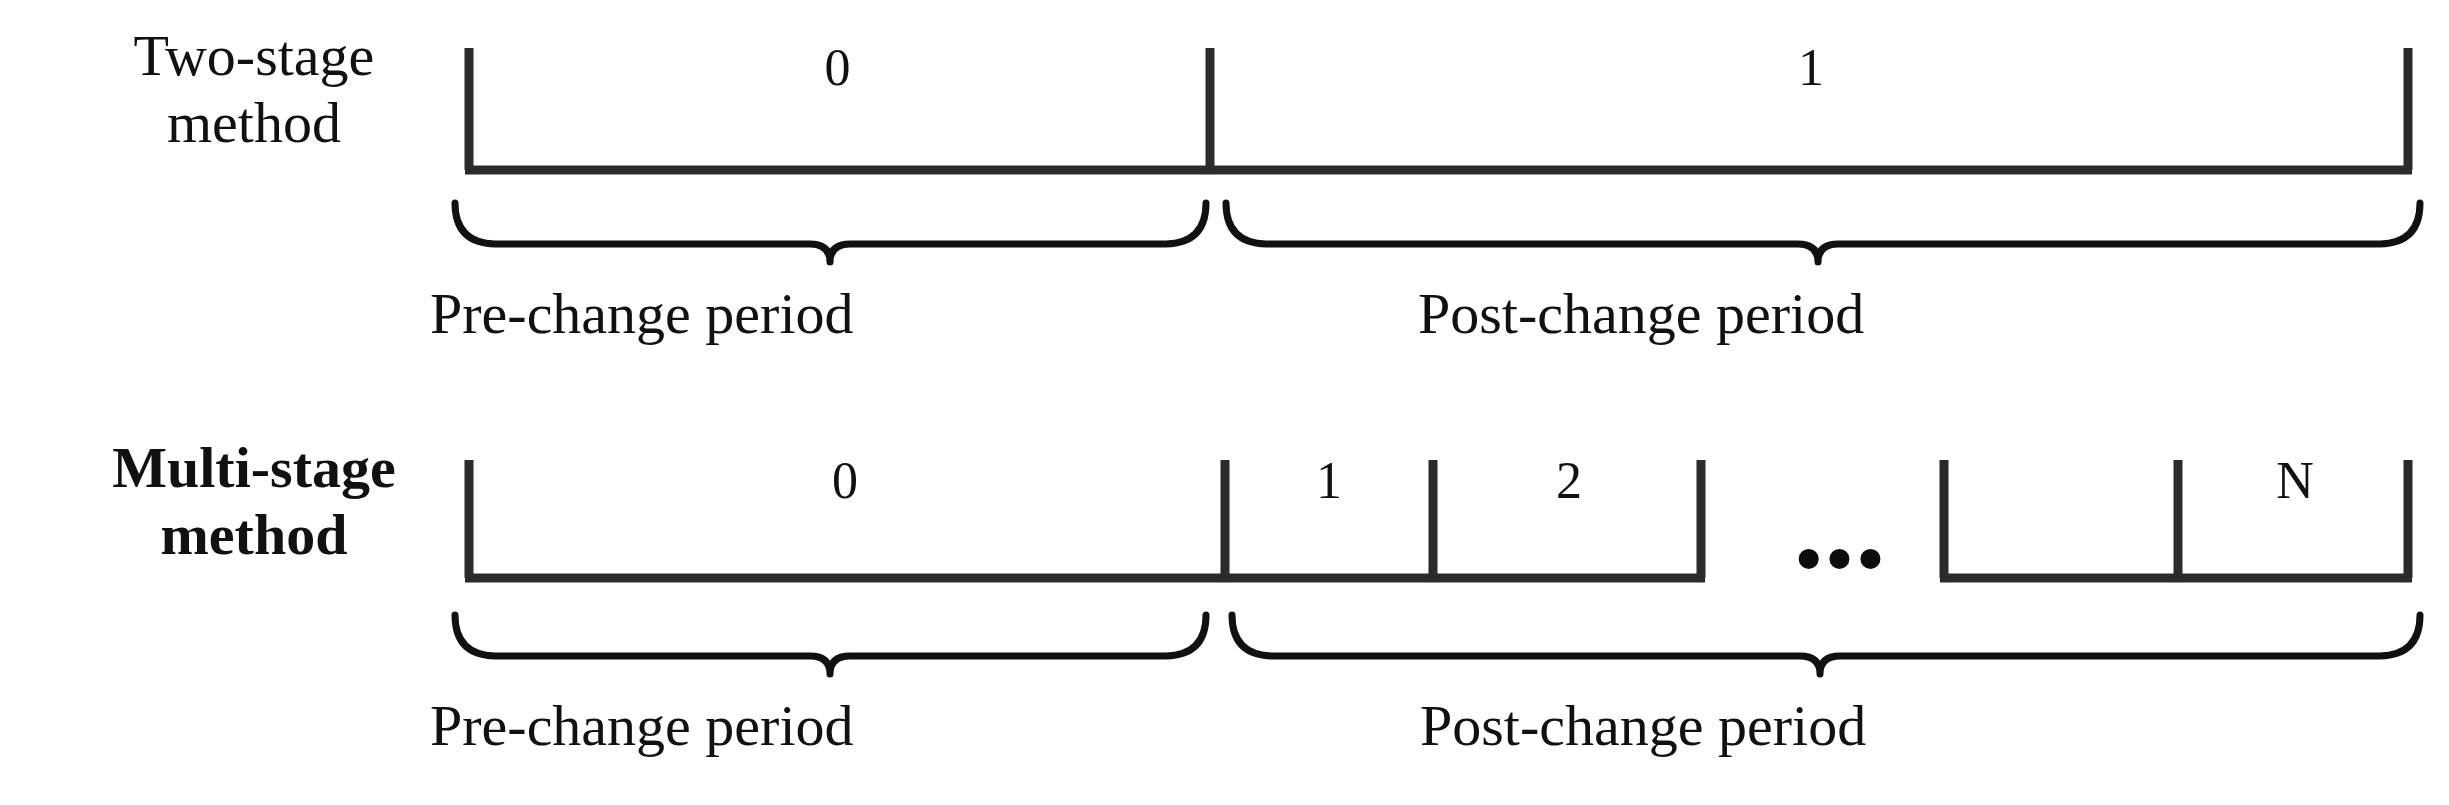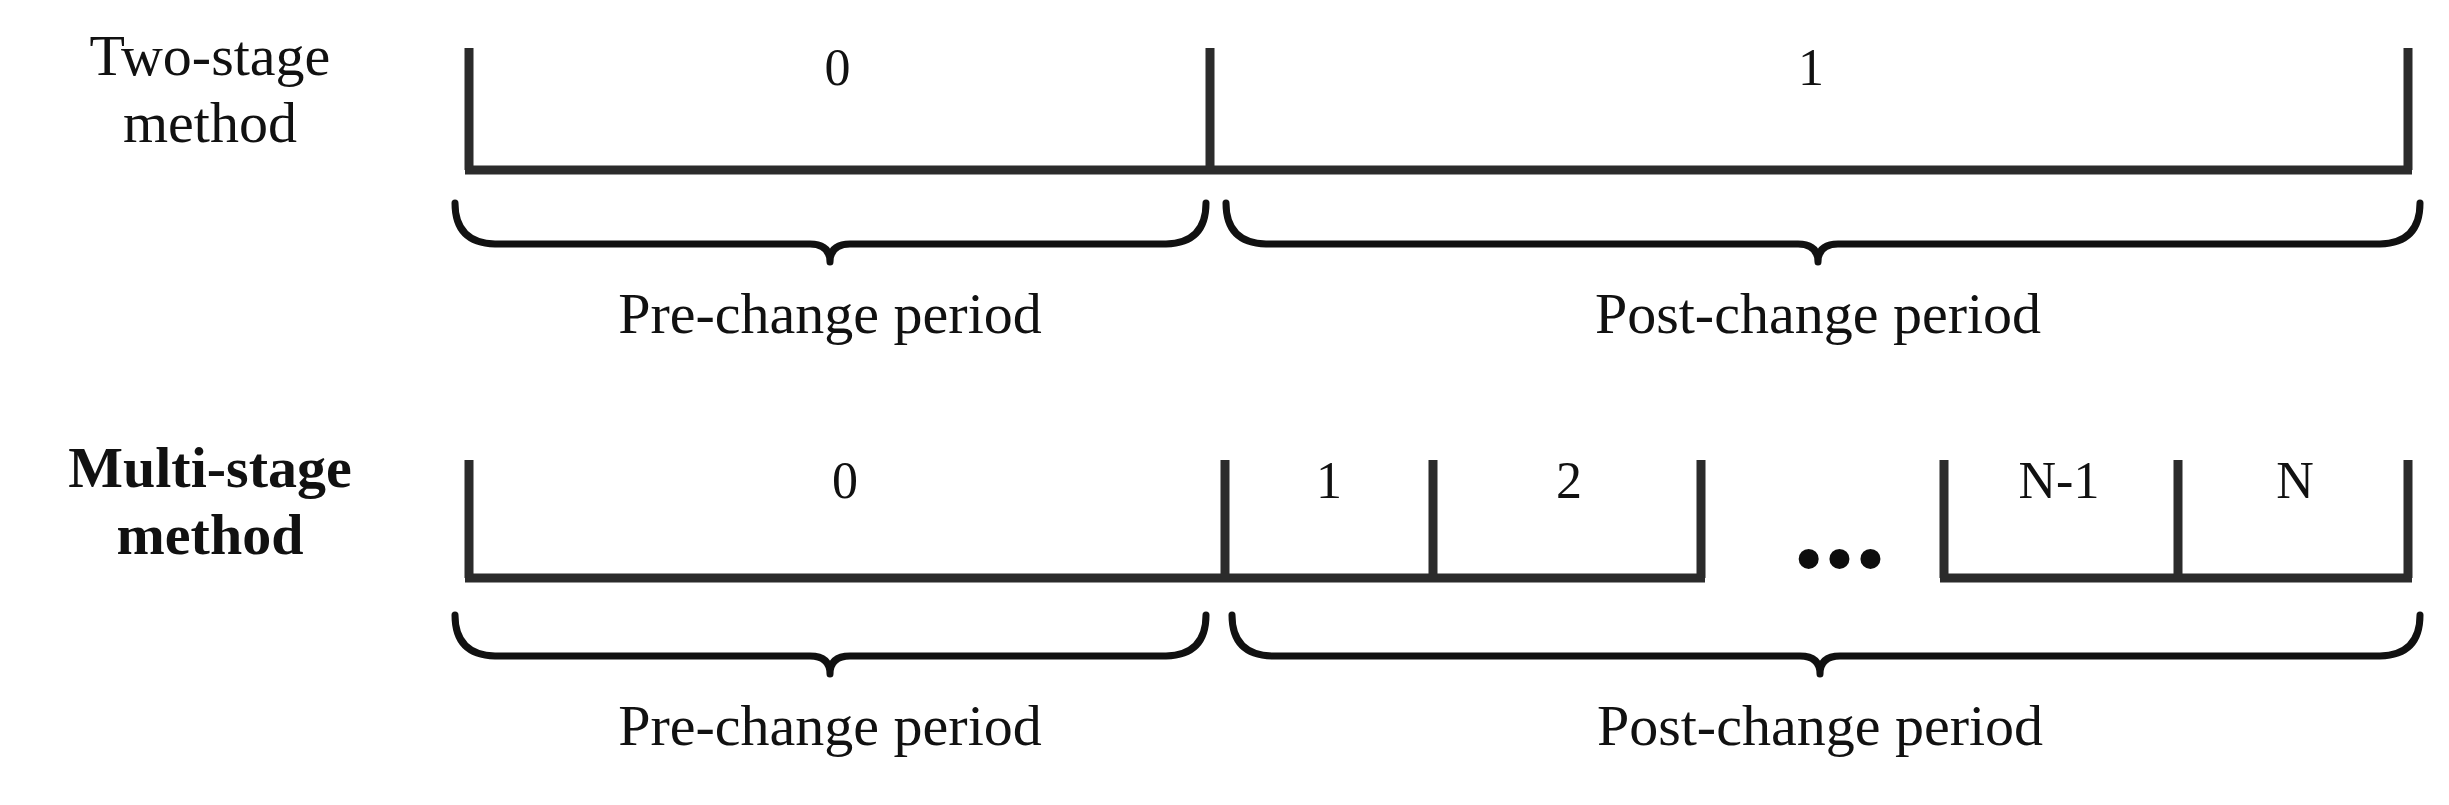--- a/index.html
+++ b/index.html
@@ -16,32 +16,33 @@
     overflow: hidden;
   }
   .row-label {
     position: absolute;
     text-align: center;
     color: #111111;
     font-size: 58px;
     line-height: 1.16;
     font-family: "Liberation Serif", "DejaVu Serif", serif;
     white-space: pre-line;
+    padding-left: 44px;
   }
   .seg-label {
     position: absolute;
     text-align: center;
     color: #111111;
     font-size: 52px;
     line-height: 1;
     font-family: "Liberation Serif", "DejaVu Serif", serif;
   }
   .brace-label {
     position: absolute;
-    text-align: center;
+    text-align: left;
     color: #111111;
     font-size: 58px;
     line-height: 1;
     font-family: "Liberation Serif", "DejaVu Serif", serif;
   }
   .ellipsis-dots {
     position: absolute;
     color: #0d0d0d;
     font-size: 74px;
     line-height: 1;
@@ -112,21 +113,20 @@
   </svg>
 
   <div class="seg-label" style="left:465px; top:455px; width:760px;">0</div>
 
   <div class="seg-label" style="left:1225px; top:455px; width:208px;">1</div>
 
   <div class="seg-label" style="left:1433px; top:455px; width:272px;">2</div>
 
   <div class="ellipsis-dots" style="left:1777px; top:522px; width:130px; text-align:center;">•••</div>
 
-  <div class="seg-label" style="left:1940px; top:455px; width:238px;">N-1</div>
 
   <div class="seg-label" style="left:2178px; top:455px; width:234px;">N</div>
 
   <div class="brace-label" style="left:430px; top:697px; width:800px;">Pre-change period</div>
 
   <div class="brace-label" style="left:1420px; top:697px; width:800px;">Post-change period</div>
 
 </div>
 
 </body></html>

